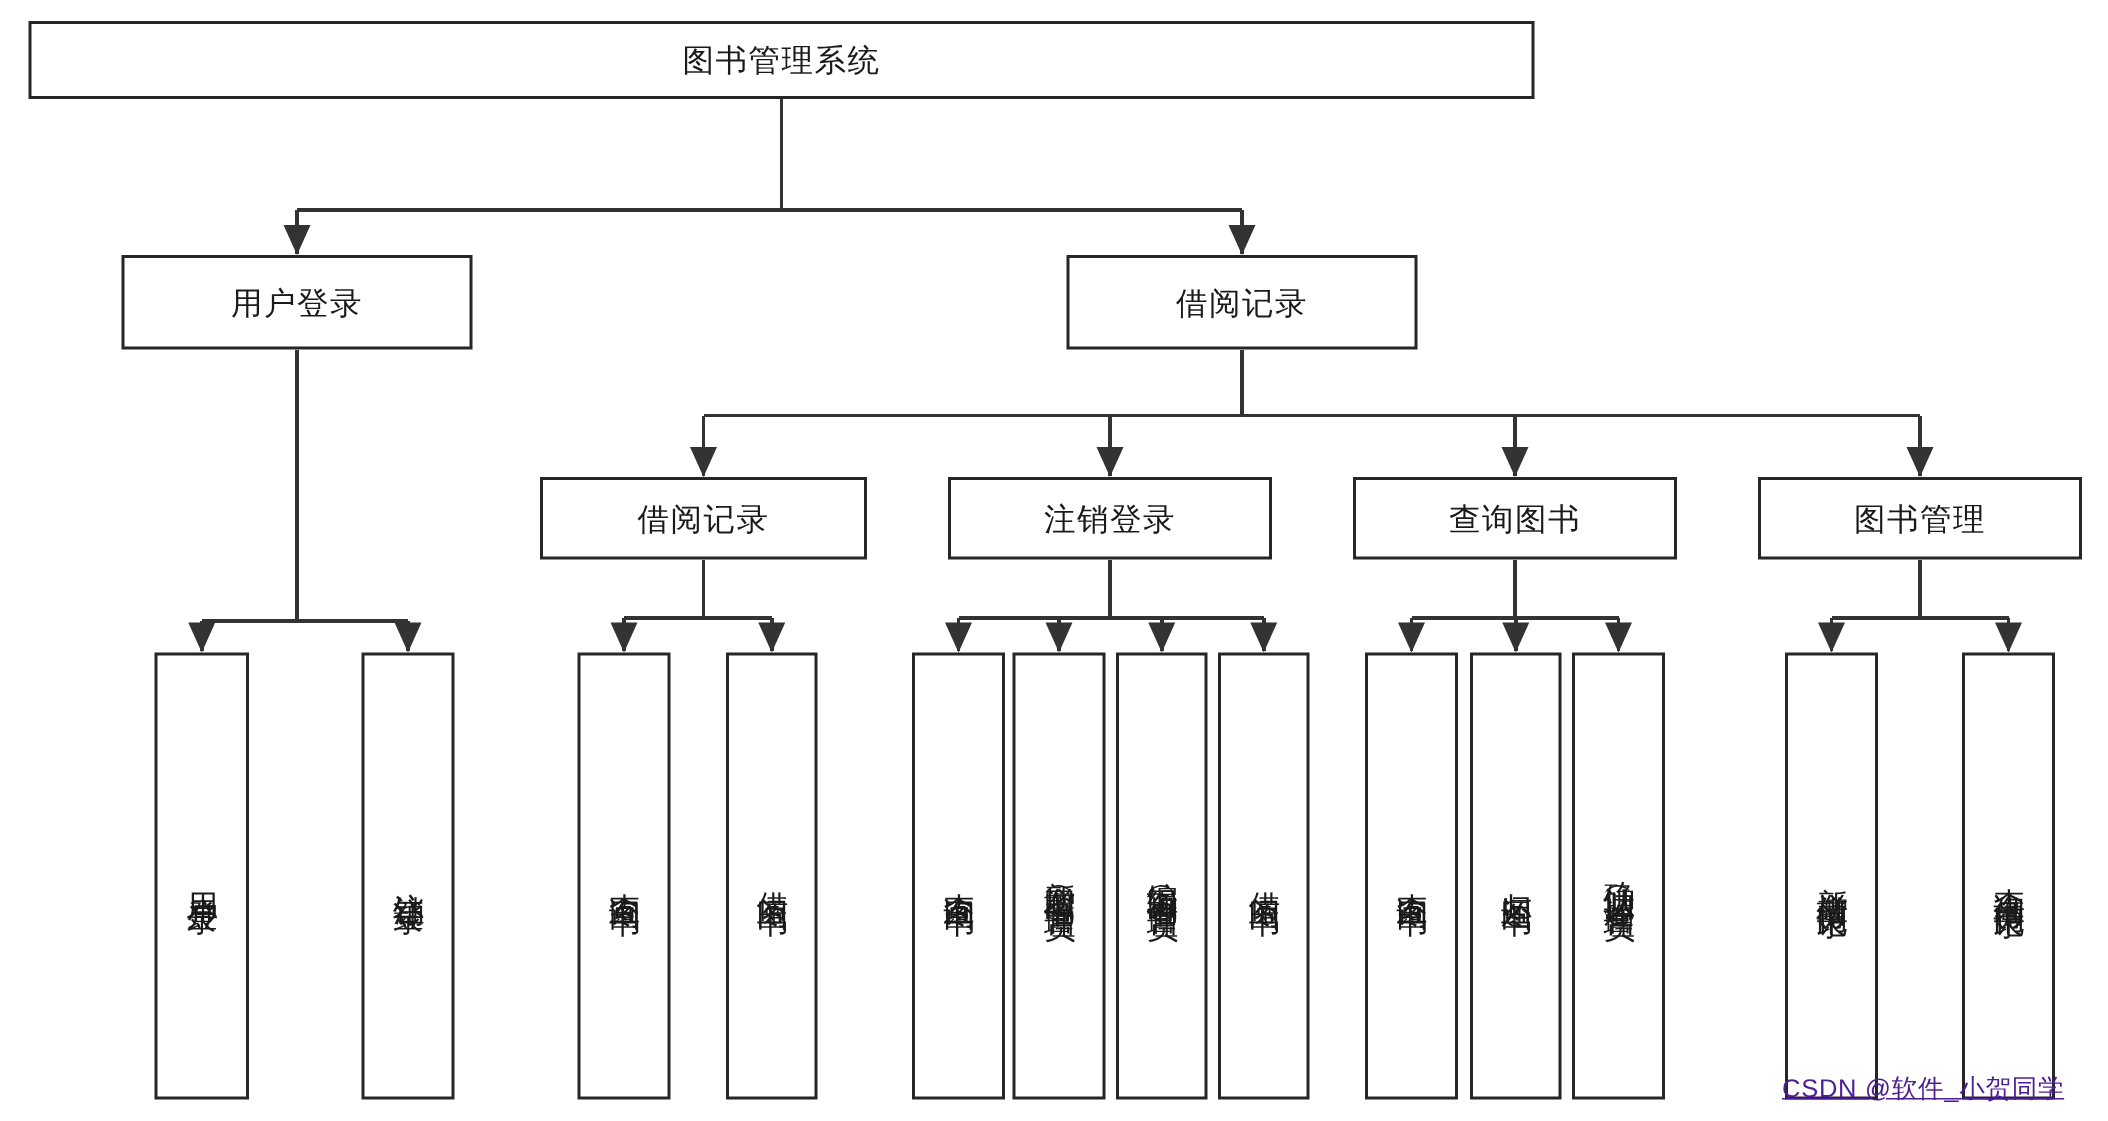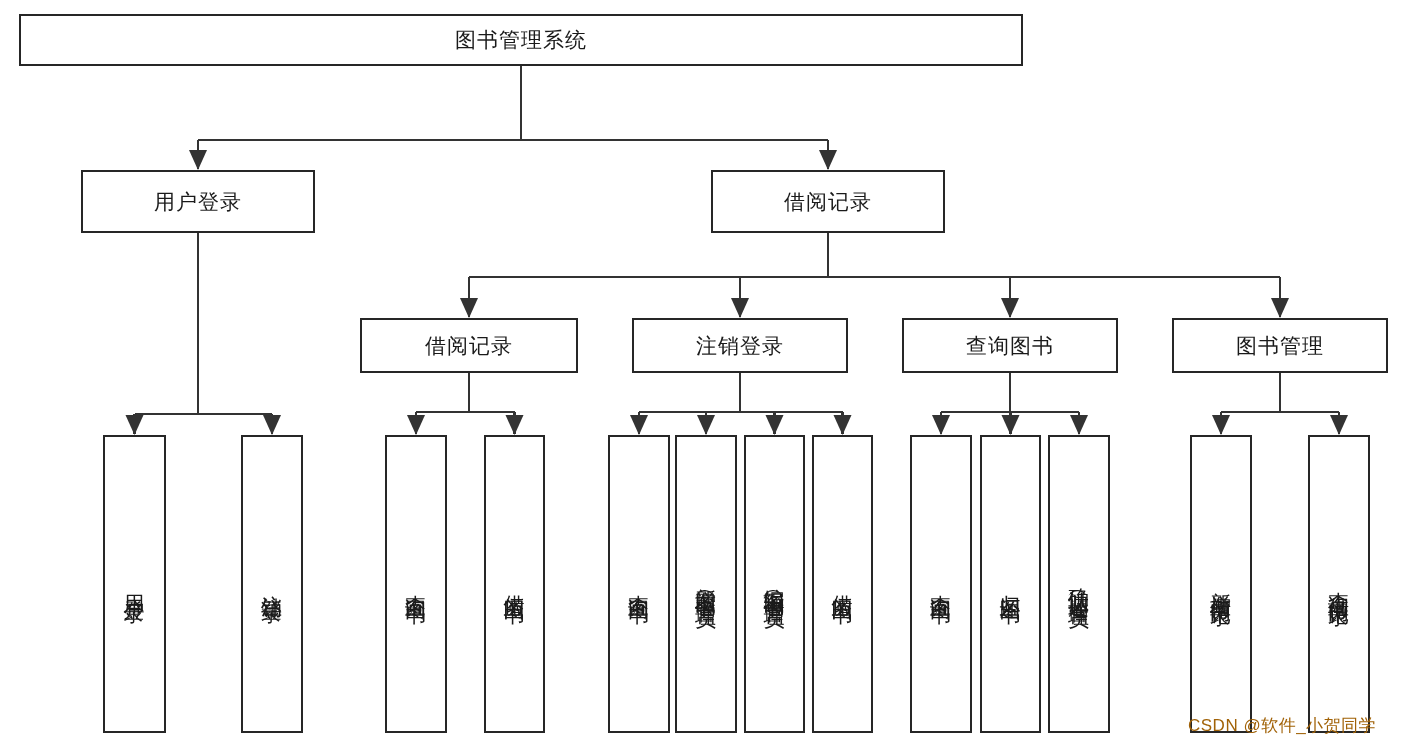--- a/index.html
+++ b/index.html
@@ -52,24 +52,25 @@
     display: block;
   }
   .node .label {
     display: block;
   }
   .watermark {
     position: absolute;
     left: 1188px;
     top: 714px;
     font-size: 17px;
-    color: #a16207;
+    color: #4c1d95;
     white-space: nowrap;
     z-index: 3;
     letter-spacing: 0.5px;
+    text-decoration: underline;
   }
 </style>
 </head>
 <body>
 
 <div id="canvas">
 
   <svg id="edges" viewBox="0 0 1405 747">
       <line x1="521" y1="66" x2="521" y2="140" stroke="#333333" stroke-width="2.4" shape-rendering="crispEdges"></line>
       <line x1="198" y1="140" x2="828" y2="140" stroke="#333333" stroke-width="2.4" shape-rendering="crispEdges"></line>

